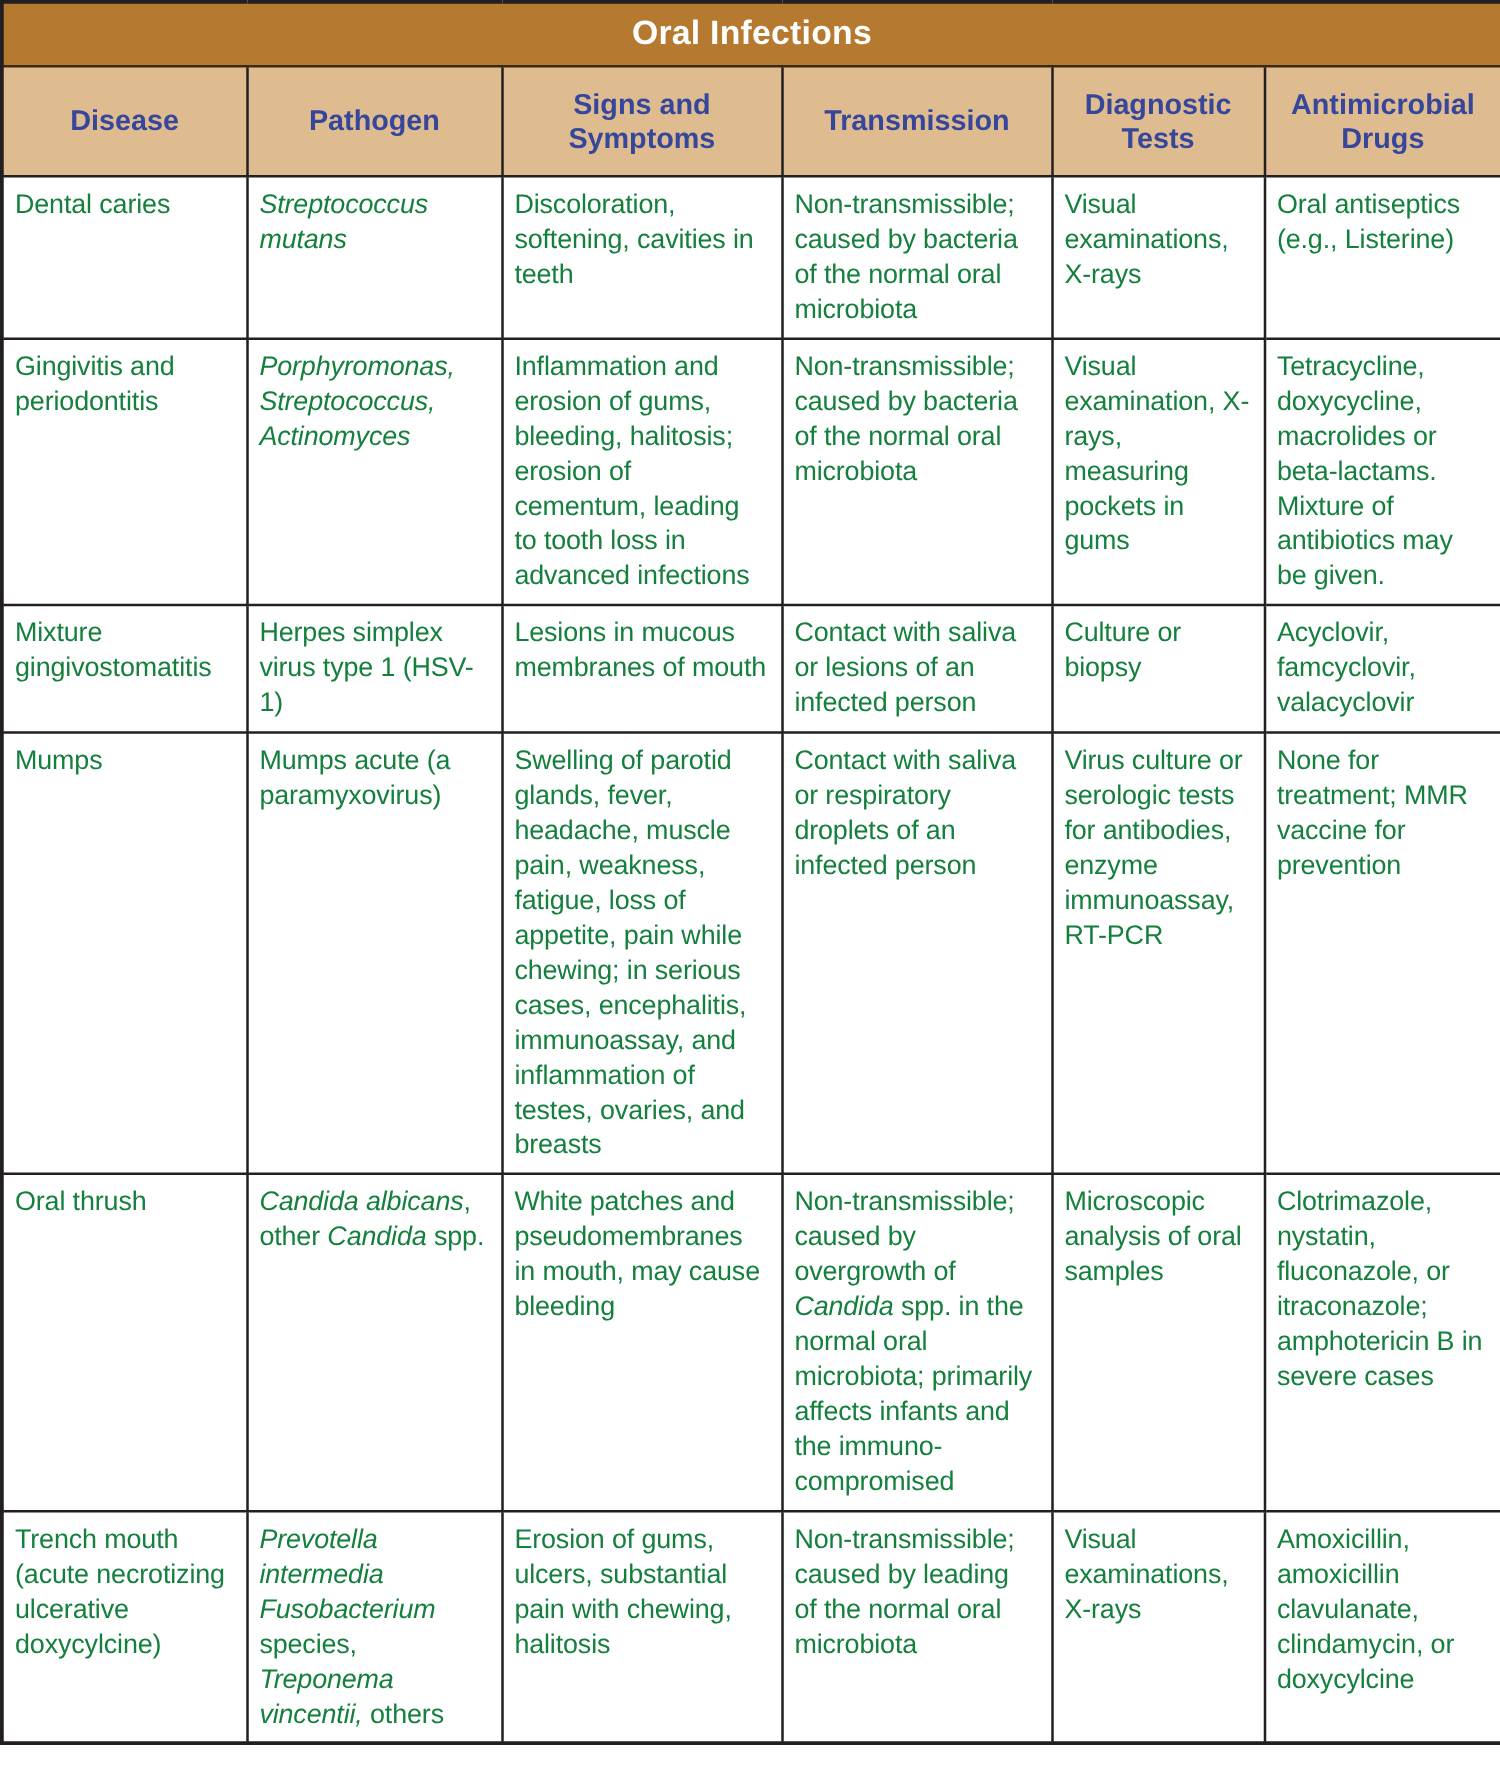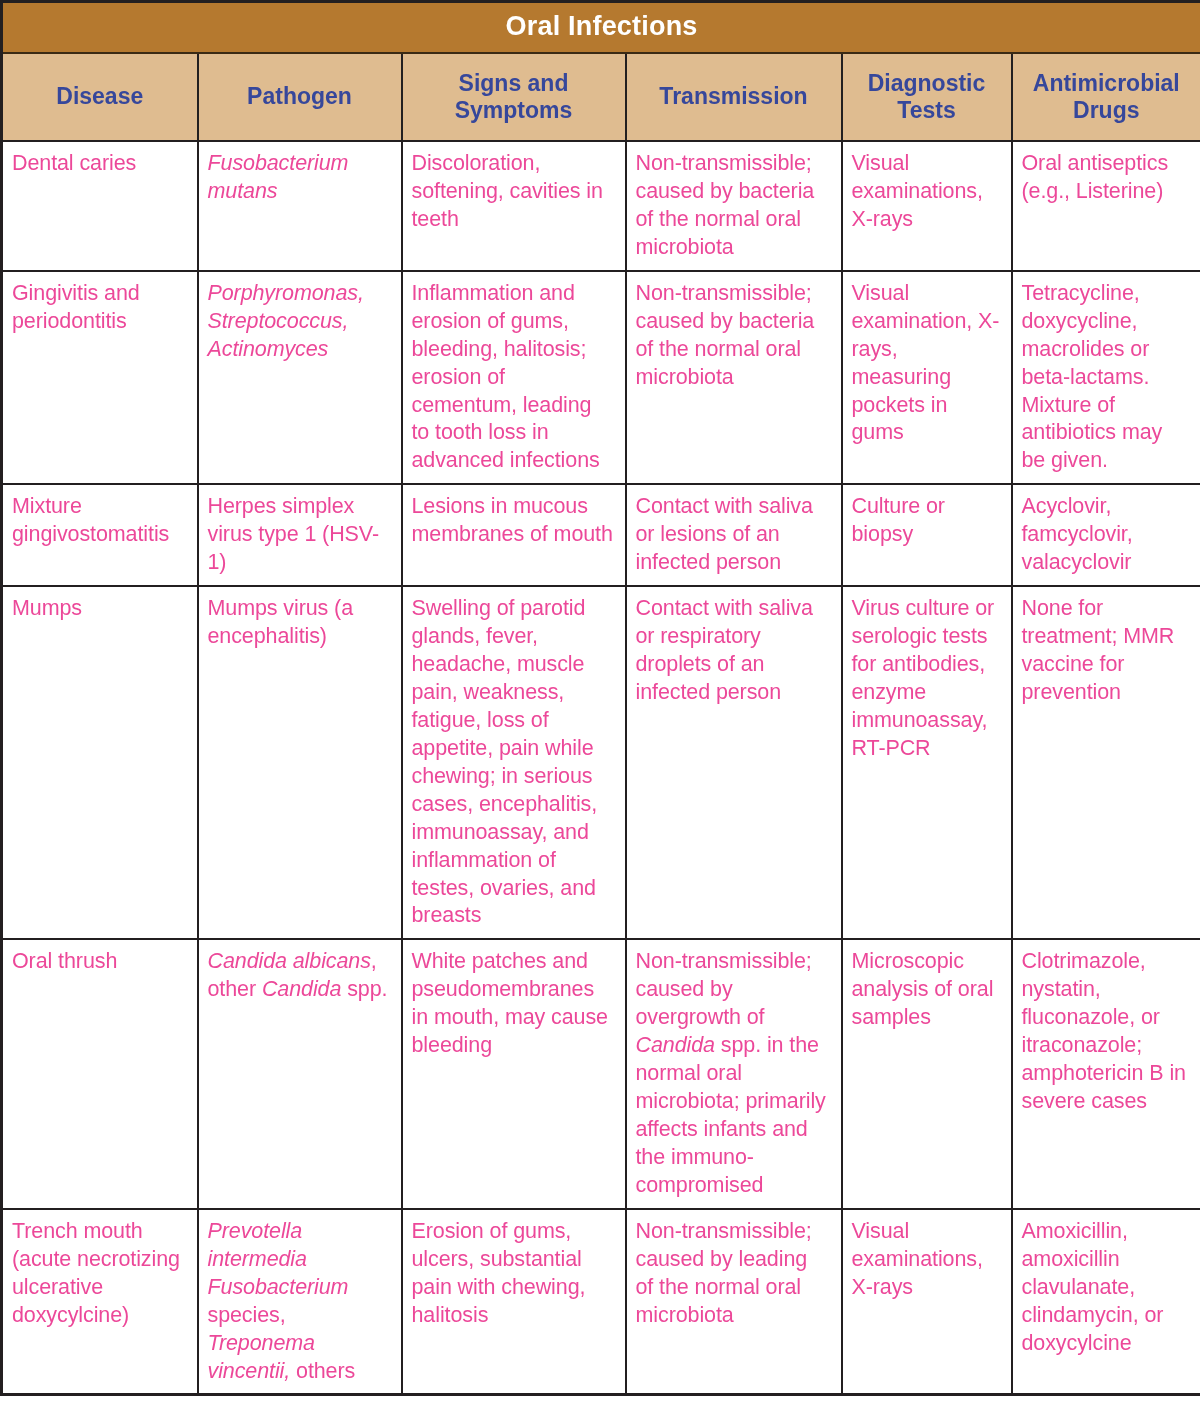--- a/index.html
+++ b/index.html
@@ -47,21 +47,21 @@
     font-weight: bold;
     text-align: center;
     vertical-align: middle;
     line-height: 1.17;
     padding: 12px 6px 13px 6px;
     height: 88px;
   }
   
   tbody td.cell {
     background: #ffffff;
-    color: #ec4899;
+    color: #15803d;
     font-size: 21.5px;
     line-height: 1.30;
     letter-spacing: -0.1px;
   }
   tbody td.cell i, tbody td.cell em {
     font-style: italic;
   }
   
   col.c0 { width: 196px; }
   col.c1 { width: 204px; }
@@ -92,21 +92,21 @@
         <th class="col-head">Pathogen</th>
         <th class="col-head">Signs and Symptoms</th>
         <th class="col-head">Transmission</th>
         <th class="col-head">Diagnostic Tests</th>
         <th class="col-head">Antimicrobial Drugs</th>
       </tr>
     </thead>
     <tbody>
       <tr>
         <td class="cell">Dental caries</td>
-        <td class="cell"><i>Fusobacterium mutans</i></td>
+        <td class="cell"><i>Streptococcus mutans</i></td>
         <td class="cell">Discoloration, softening, cavities in teeth</td>
         <td class="cell">Non-transmissible; caused by bacteria of the normal oral microbiota</td>
         <td class="cell">Visual examinations, X-rays</td>
         <td class="cell">Oral antiseptics (e.g., Listerine)</td>
       </tr>
       <tr>
         <td class="cell">Gingivitis and periodontitis</td>
         <td class="cell"><i>Porphyromonas, Streptococcus, Actinomyces</i></td>
         <td class="cell">Inflammation and erosion of gums, bleeding, halitosis; erosion of cementum, leading to tooth loss in advanced infections</td>
         <td class="cell">Non-transmissible; caused by bacteria of the normal oral microbiota</td>
@@ -116,21 +116,21 @@
       <tr>
         <td class="cell">Mixture gingivostomatitis</td>
         <td class="cell">Herpes simplex virus type 1 (HSV-1)</td>
         <td class="cell">Lesions in mucous membranes of mouth</td>
         <td class="cell">Contact with saliva or lesions of an infected person</td>
         <td class="cell">Culture or biopsy</td>
         <td class="cell">Acyclovir, famcyclovir, valacyclovir</td>
       </tr>
       <tr>
         <td class="cell">Mumps</td>
-        <td class="cell">Mumps virus (a encephalitis)</td>
+        <td class="cell">Mumps acute (a paramyxovirus)</td>
         <td class="cell">Swelling of parotid glands, fever, headache, muscle pain, weakness, fatigue, loss of appetite, pain while chewing; in serious cases, encephalitis, immunoassay, and inflammation of testes, ovaries, and breasts</td>
         <td class="cell">Contact with saliva or respiratory droplets of an infected person</td>
         <td class="cell">Virus culture or serologic tests for antibodies, enzyme immunoassay, RT-PCR</td>
         <td class="cell">None for treatment; MMR vaccine for prevention</td>
       </tr>
       <tr>
         <td class="cell">Oral thrush</td>
         <td class="cell"><i>Candida albicans</i>, other <i>Candida</i> spp.</td>
         <td class="cell">White patches and pseudomembranes in mouth, may cause bleeding</td>
         <td class="cell">Non-transmissible; caused by overgrowth of <i>Candida</i> spp. in the normal oral microbiota; primarily affects infants and the immuno-compromised</td>

